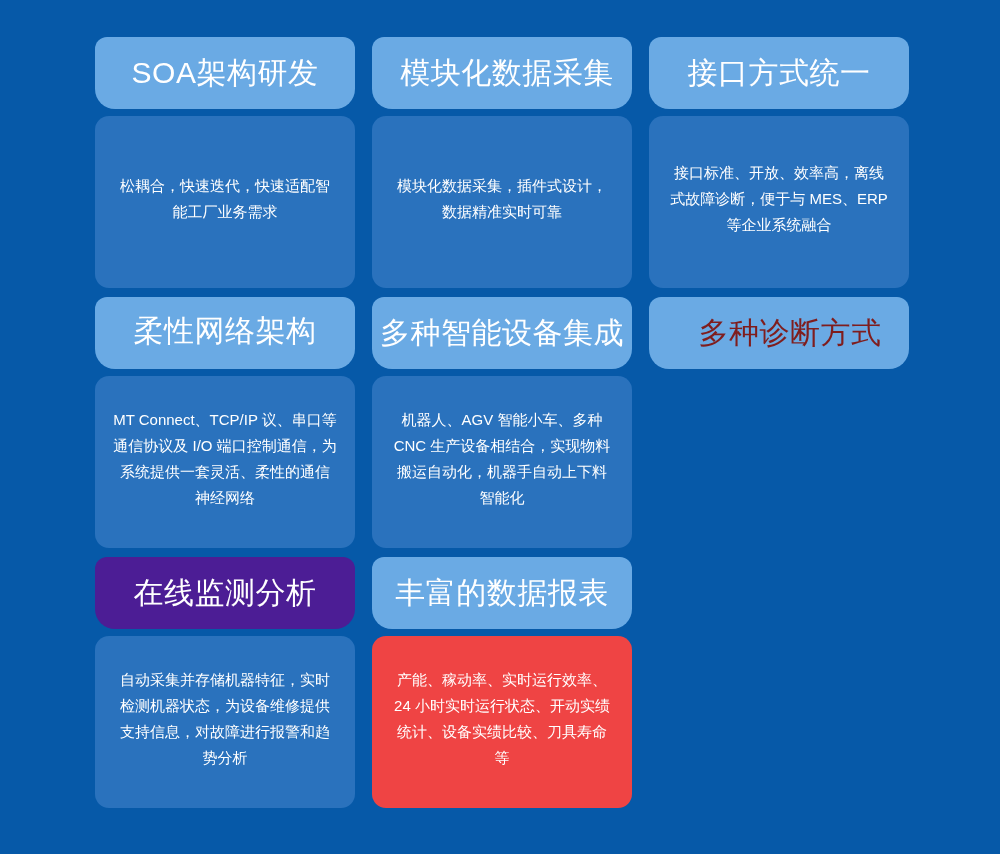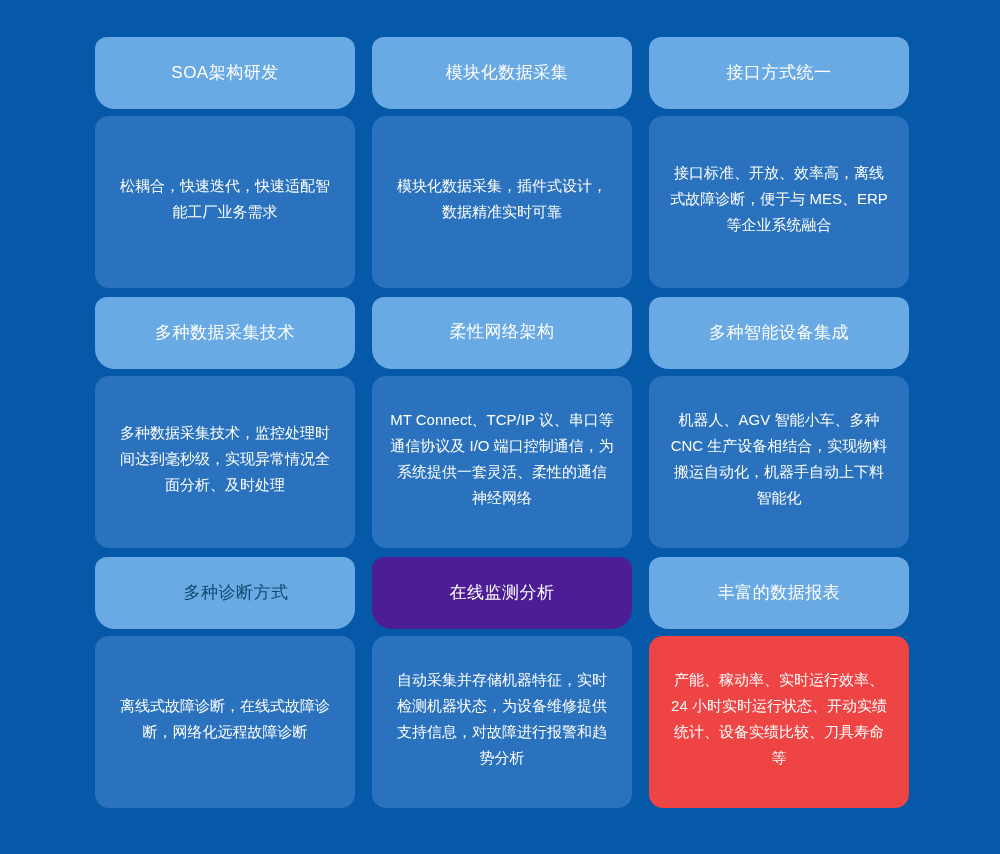--- a/index.html
+++ b/index.html
@@ -51,21 +51,21 @@
     background: #6aaae4;
     display: flex;
     align-items: center;
     justify-content: center;
     padding: 0 10px;
     box-sizing: border-box;
   }
 
   .card-title {
     color: #ffffff;
-    font-size: 17px;
+    font-size: 30px;
     line-height: 1.2;
     letter-spacing: 0.5px;
     text-align: center;
     white-space: nowrap;
   }
 
   
   .card-body {
     position: relative;
     z-index: 1;
@@ -119,28 +119,20 @@
 
     <div class="card row-1">
       <div class="card-header" style="background: rgb(106, 170, 228);">
         <div class="card-title" style="color: rgb(255, 255, 255);">接口方式统一</div>
       </div>
       <div class="card-body" style="background: rgb(42, 114, 189);">
         <p class="card-desc" style="color: rgb(255, 255, 255);">接口标准、开放、效率高，离线式故障诊断，便于与 MES、ERP 等企业系统融合</p>
       </div>
     </div>
 
-    <div class="card row-2">
-      <div class="card-header" style="background: rgb(106, 170, 228);">
-        <div class="card-title" style="color: rgb(255, 255, 255);">多种数据采集技术</div>
-      </div>
-      <div class="card-body" style="background: rgb(42, 114, 189);">
-        <p class="card-desc" style="color: rgb(255, 255, 255);">多种数据采集技术，监控处理时间达到毫秒级，实现异常情况全面分析、及时处理</p>
-      </div>
-    </div>
 
     <div class="card row-2">
       <div class="card-header" style="background: rgb(106, 170, 228); font-family: Liberation Mono, monospace;">
         <div class="card-title" style="color: rgb(255, 255, 255);">柔性网络架构</div>
       </div>
       <div class="card-body" style="background: rgb(42, 114, 189);">
         <p class="card-desc" style="color: rgb(255, 255, 255);">MT Connect、TCP/IP 议、串口等通信协议及 I/O 端口控制通信，为系统提供一套灵活、柔性的通信神经网络</p>
       </div>
     </div>
 
@@ -148,24 +140,21 @@
       <div class="card-header" style="background: rgb(106, 170, 228);">
         <div class="card-title" style="color: rgb(255, 255, 255);">多种智能设备集成</div>
       </div>
       <div class="card-body" style="background: rgb(42, 114, 189);">
         <p class="card-desc" style="color: rgb(255, 255, 255);">机器人、AGV 智能小车、多种 CNC 生产设备相结合，实现物料搬运自动化，机器手自动上下料智能化</p>
       </div>
     </div>
 
     <div class="card row-3">
       <div class="card-header" style="background: rgb(106, 170, 228);">
-        <div class="card-title" style="color: #0c4a6e; margin-left: 22px;">多种诊断方式</div>
-      </div>
-      <div class="card-body" style="background: rgb(42, 114, 189);">
-        <p class="card-desc" style="color: rgb(255, 255, 255);">离线式故障诊断，在线式故障诊断，网络化远程故障诊断</p>
+        <div class="card-title" style="color: #7f1d1d; margin-left: 22px;">多种诊断方式</div>
       </div>
     </div>
 
     <div class="card row-3">
       <div class="card-header" style="background: #4c1d95;">
         <div class="card-title" style="color: rgb(255, 255, 255);">在线监测分析</div>
       </div>
       <div class="card-body" style="background: rgb(42, 114, 189);">
         <p class="card-desc" style="color: rgb(255, 255, 255);">自动采集并存储机器特征，实时检测机器状态，为设备维修提供支持信息，对故障进行报警和趋势分析</p>
       </div>

